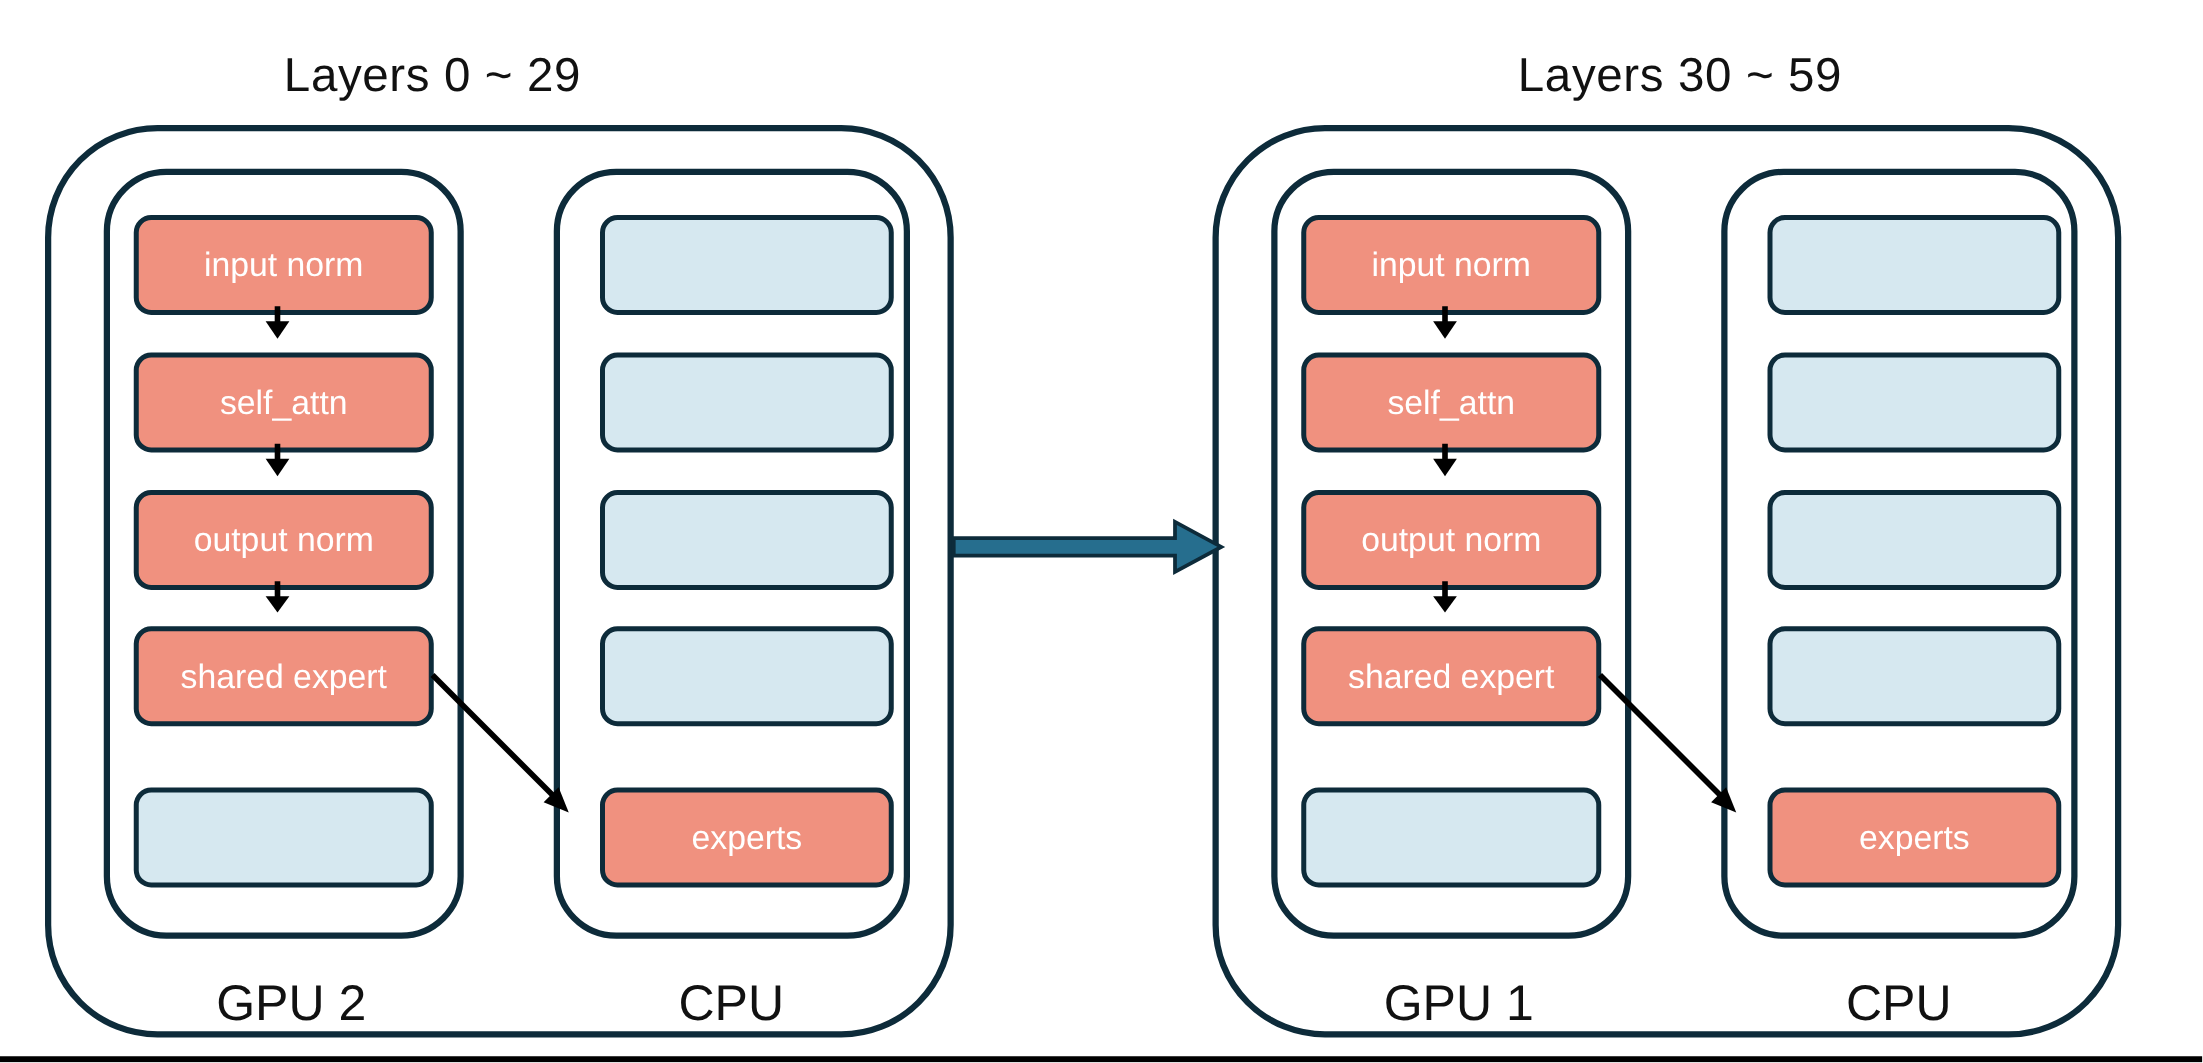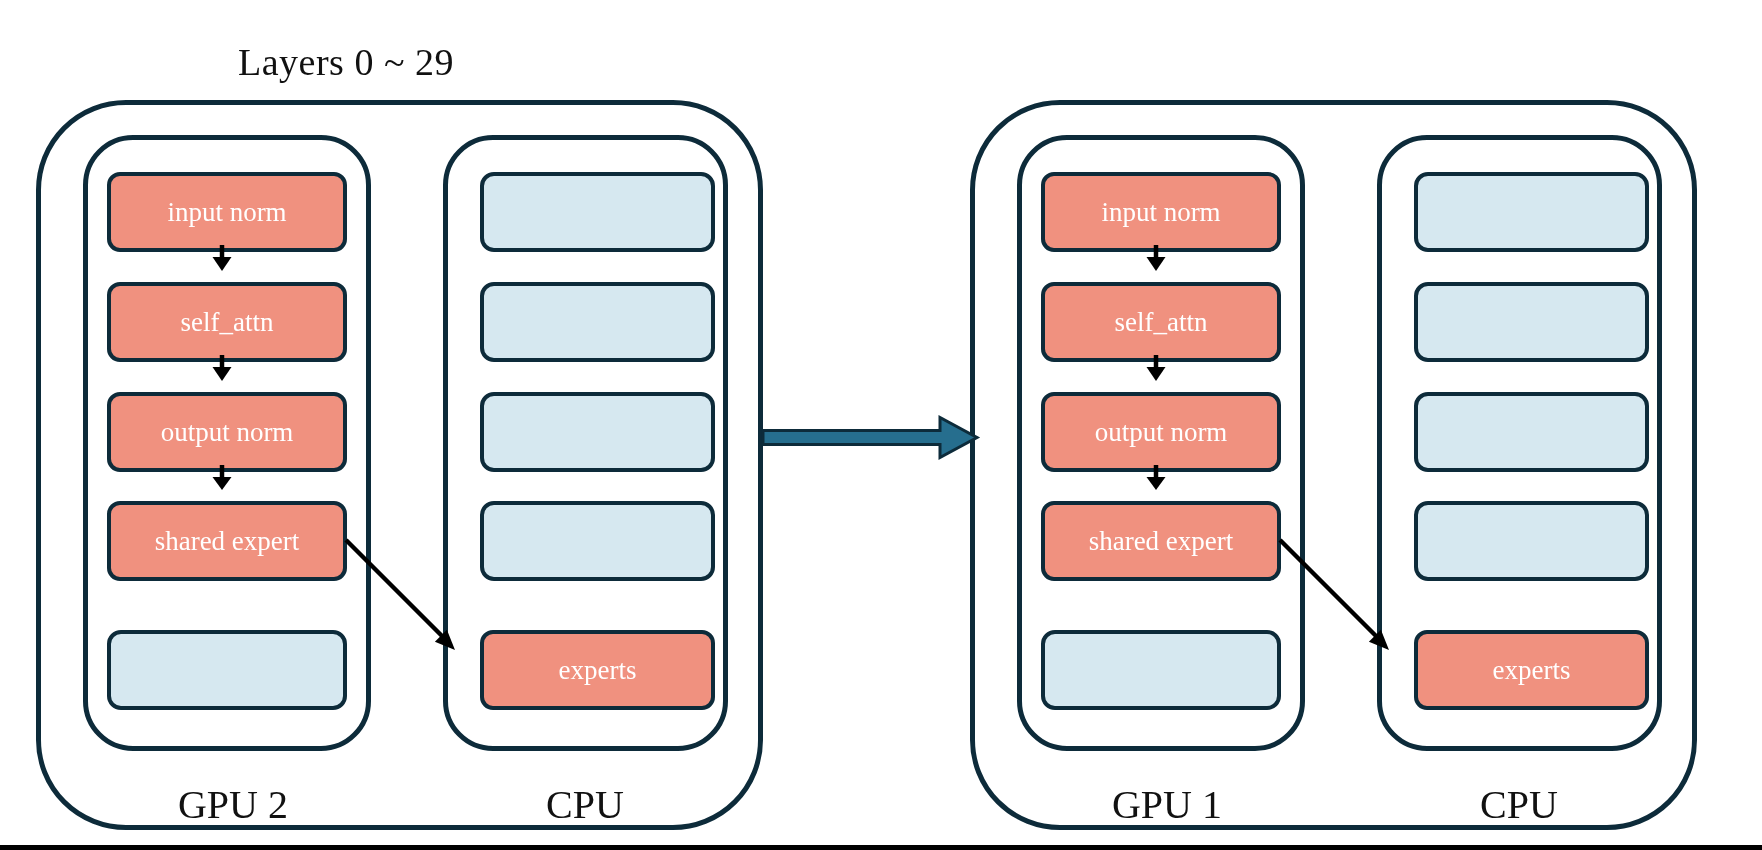--- a/index.html
+++ b/index.html
@@ -1,18 +1,18 @@
 <!DOCTYPE html>
 <html style="--module-active: #F0917F; --module-empty: #D6E8F0; --outline: #0D2B3A;"><head>
 <meta charset="utf-8">
 <style>
   html,body{margin:0;padding:0;background:#fff;}
   .canvas{
     position:relative;width:1762px;height:850px;background:#ffffff;
-    font-family:Liberation Serif, serif;overflow:hidden;
+    font-family:Liberation Sans, sans-serif;overflow:hidden;
   }
   .group-title{
     position:absolute;top:40px;transform:translateX(-50%);
     font-size:38px;color:#111;white-space:nowrap;letter-spacing:0.5px;
   }
   .group{
     position:absolute;top:100px;width:727px;height:730px;
     border:5px solid var(--outline);border-radius:90px;background:#fff;
     box-sizing:border-box;
   }
@@ -24,21 +24,21 @@
   .device-box.gpu{left:42px;width:288px;}
   .device-box.cpu{left:402px;width:285px;}
   .module{
     position:absolute;height:80px;box-sizing:border-box;
     border:4px solid var(--outline);border-radius:14px;
     display:flex;align-items:center;justify-content:center;
     font-size:27px;color:#ffffff;white-space:nowrap;
   }
   .device-box.gpu .module{left:19px;width:240px;}
   .device-box.cpu .module{left:32px;width:235px;}
-  .module.active{background:var(--module-active);border-radius:13px;}
+  .module.active{background:var(--module-active);}
   .module.empty{background:var(--module-empty);}
   .device-label{
     position:absolute;top:676px;transform:translateX(-50%);
     font-size:40px;color:#111;white-space:nowrap;
   }
   .arrows-layer{
     position:absolute;left:0;top:0;width:1762px;height:850px;
     pointer-events:none;
   }
   .transfer-label{
@@ -48,20 +48,21 @@
   .bottom-bar{
     position:absolute;left:0;bottom:0;width:100%;height:5px;background:#000;
   }
 </style>
 </head>
 <body>
 
 <div class="canvas">
 
   <div class="group-title" style="left:346px">Layers 0 ~ 29</div>
+  <div class="group-title" style="left:1344px">Layers 30 ~ 59</div>
 
   <div class="group" style="left:36px">
     <div class="device-box gpu">
       <div class="module active" style="top:32px">input norm</div>
       <div class="module active" style="top:142px">self_attn</div>
       <div class="module active" style="top:252px">output norm</div>
       <div class="module active" style="top:361px">shared expert</div>
       <div class="module empty" style="top:490px"></div>
     </div>
     <div class="device-box cpu">

